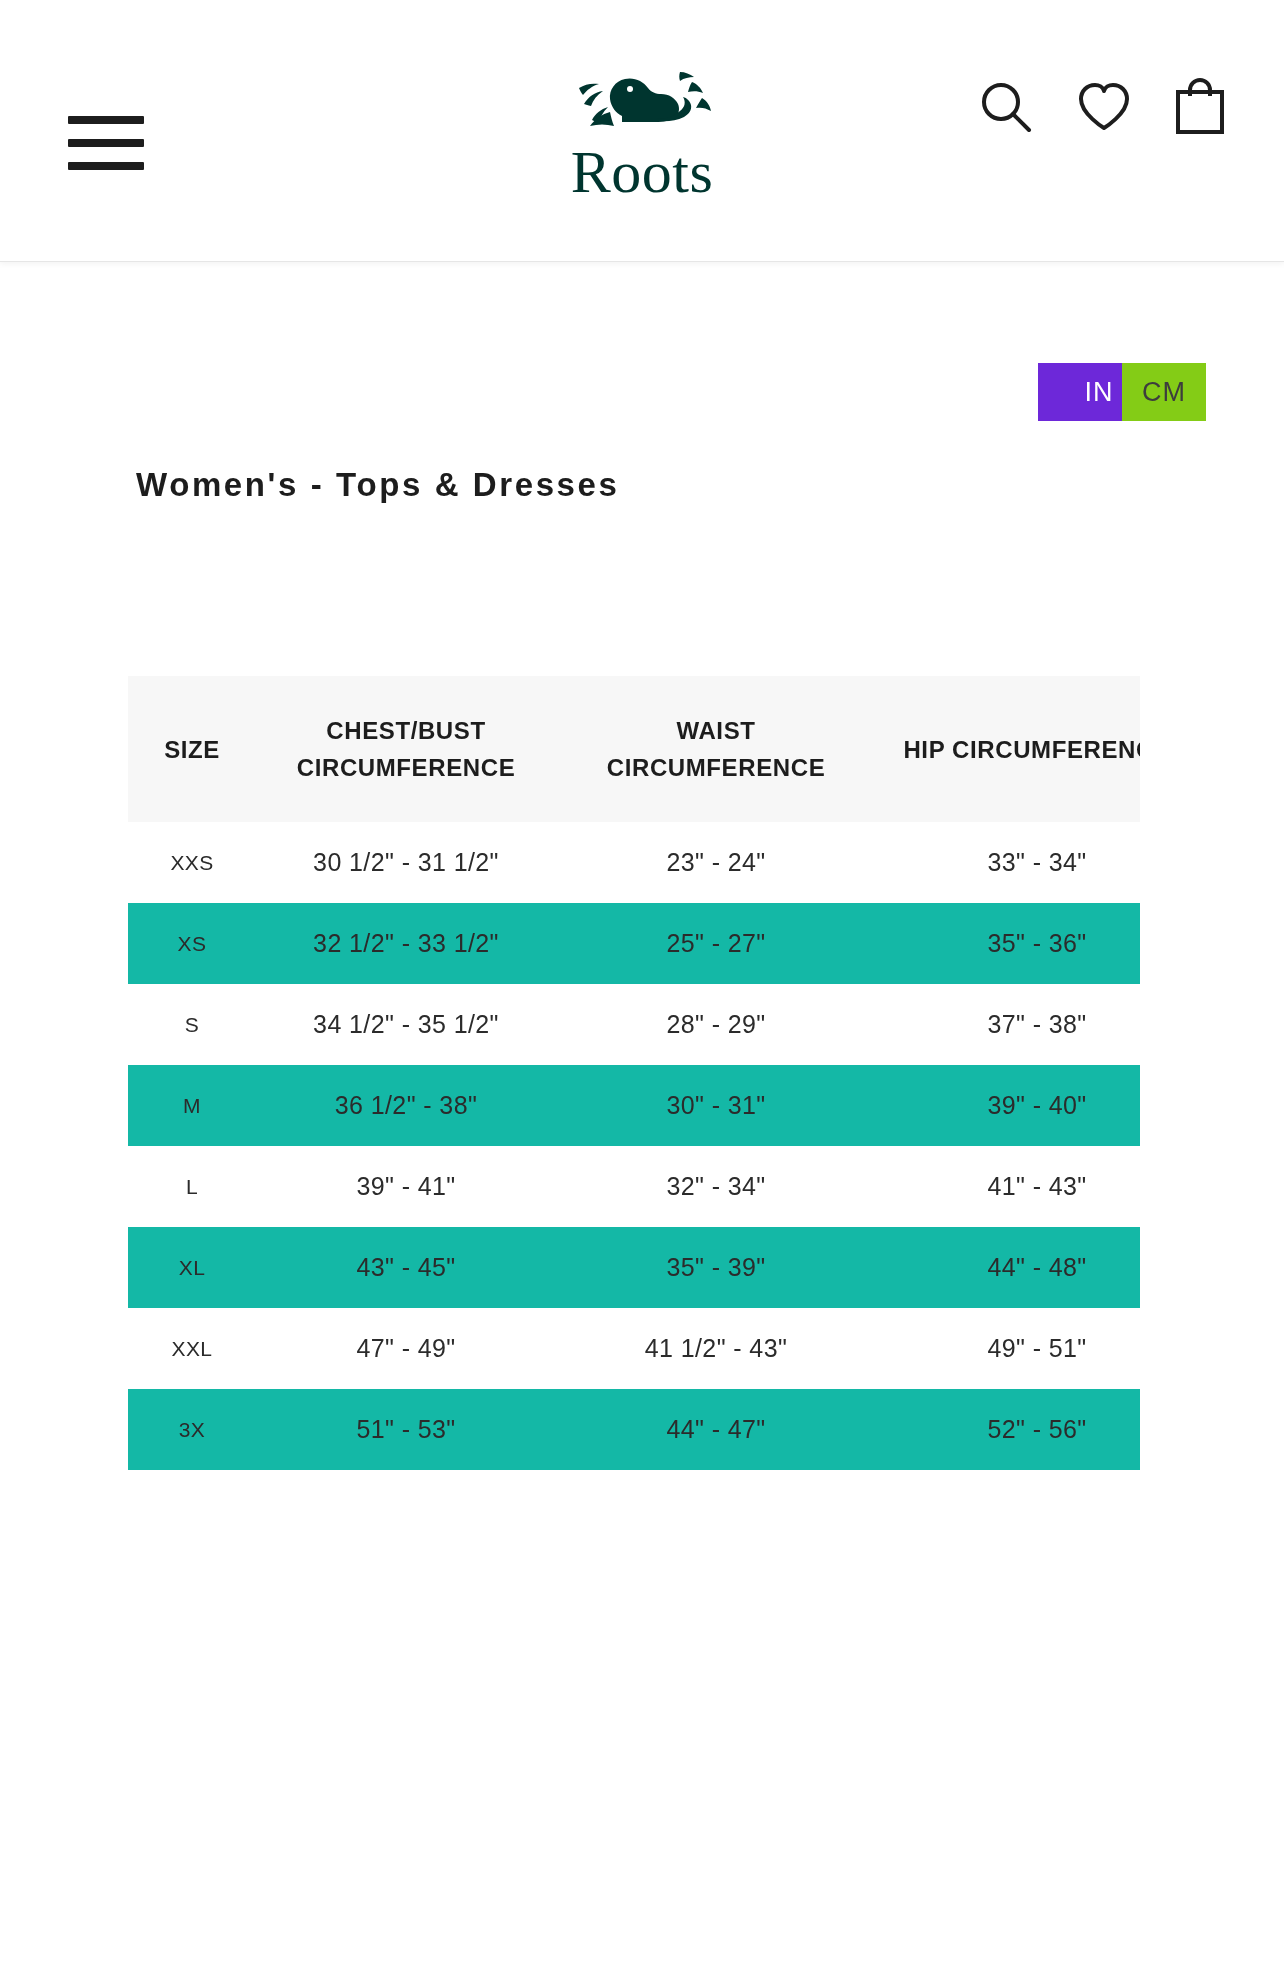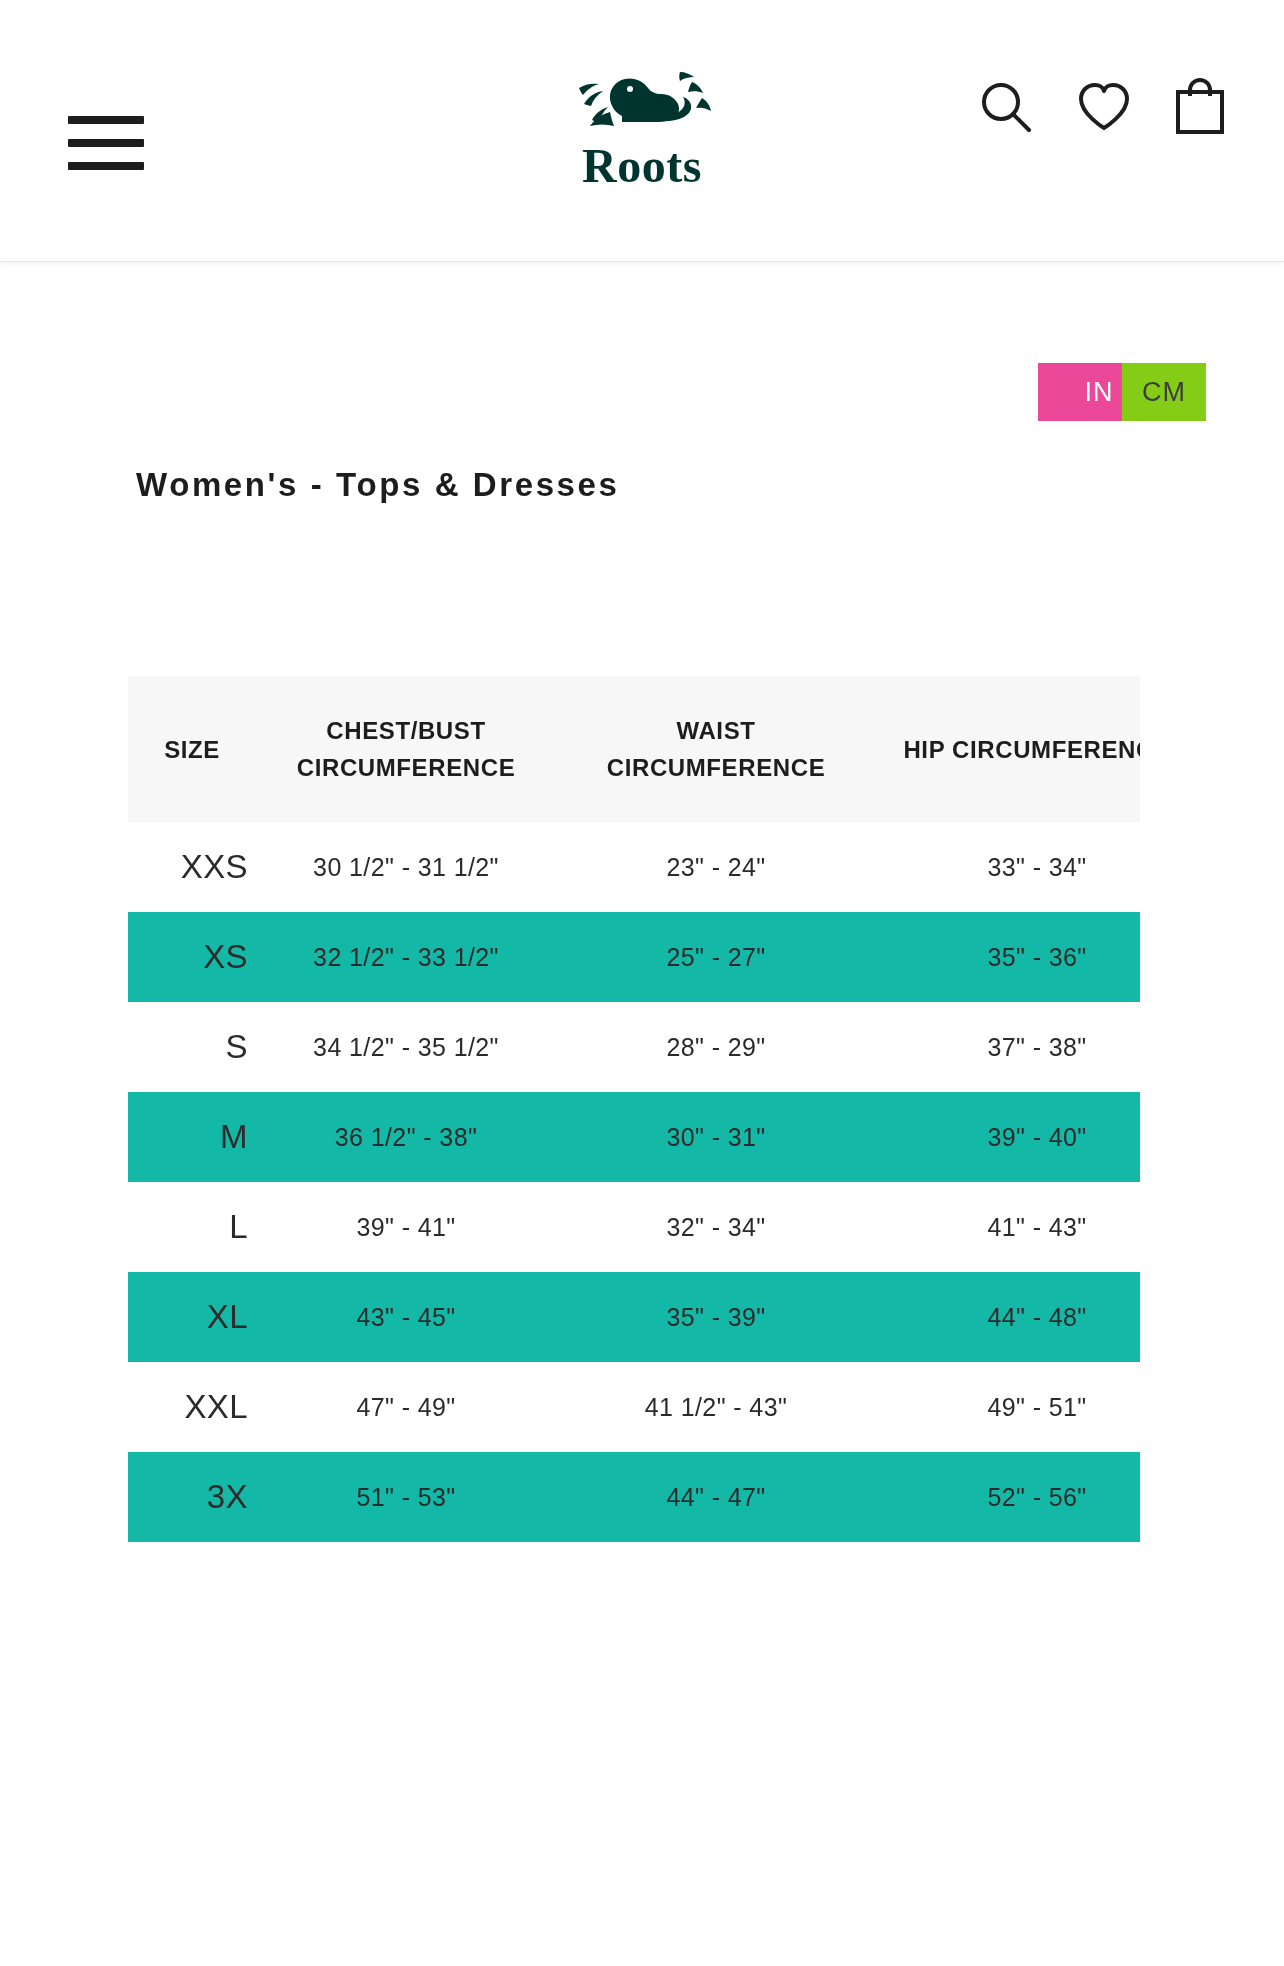--- a/index.html
+++ b/index.html
@@ -41,22 +41,22 @@
     left: 50%;
     top: 58px;
     transform: translateX(-50%);
     width: 210px;
     text-align: center;
     user-select: none;
   }
   .logo-beaver { display: block; margin: 0 auto; }
   .logo-text {
     font-family: "Liberation Serif", serif;
-    font-weight: bold;
-    font-size: 48px;
+    font-weight: normal;
+    font-size: 60px;
     color: #00352f;
     letter-spacing: 0.5px;
     margin-top: -6px;
   }
   .header-icons {
     position: absolute;
     right: 58px;
     top: 78px;
     display: flex;
     align-items: center;
@@ -83,21 +83,21 @@
     justify-content: center;
     font-size: 27px;
     letter-spacing: 1px;
     color: #3d3d3d;
     background: #84cc16;
     border: none;
     cursor: pointer;
     font-family: "Liberation Sans", sans-serif;
   }
   .unit-btn.active {
-    background: #ec4899;
+    background: #6d28d9;
     color: #ffffff;
     padding-left: 38px;
   }
 
   
   .section-title {
     position: absolute;
     left: 136px;
     top: 466px;
     font-size: 33px;
@@ -135,21 +135,21 @@
   table.size-table thead th:nth-child(3) { width: 320px; }
   table.size-table thead th:nth-child(4) { width: 322px; }
   table.size-table tbody td {
     font-size: 25px;
     color: #2b2b2b;
     text-align: center;
     padding: 26px 8px;
     letter-spacing: 0.4px;
   }
   table.size-table tbody tr.alt td { background: #14b8a6; }
-  table.size-table tbody tr td:first-child { font-size: 33px; text-align: right; }
+  table.size-table tbody tr td:first-child { font-size: 21px; }
 </style>
 </head>
 <body>
 
 <div class="header">
 
   <div class="hamburger">
     <span></span>
     <span></span>
     <span></span>

